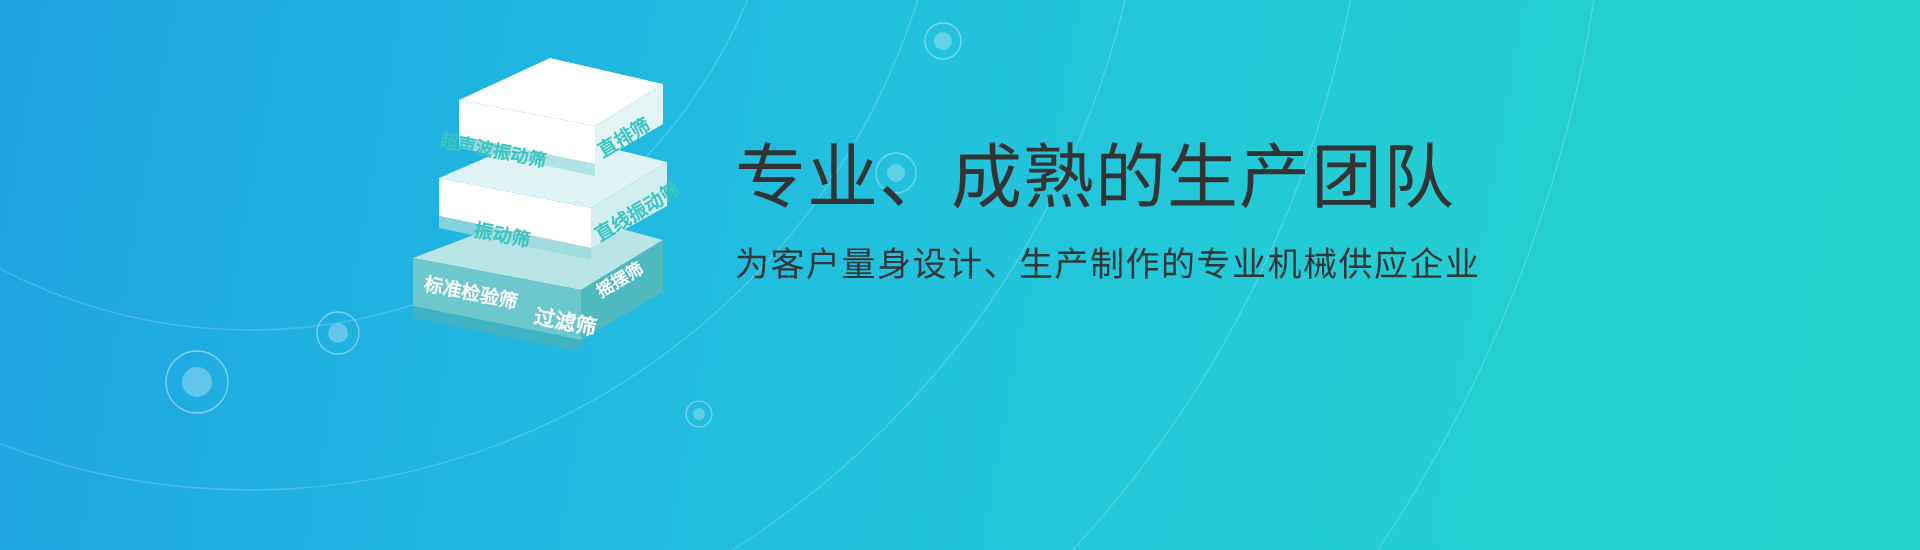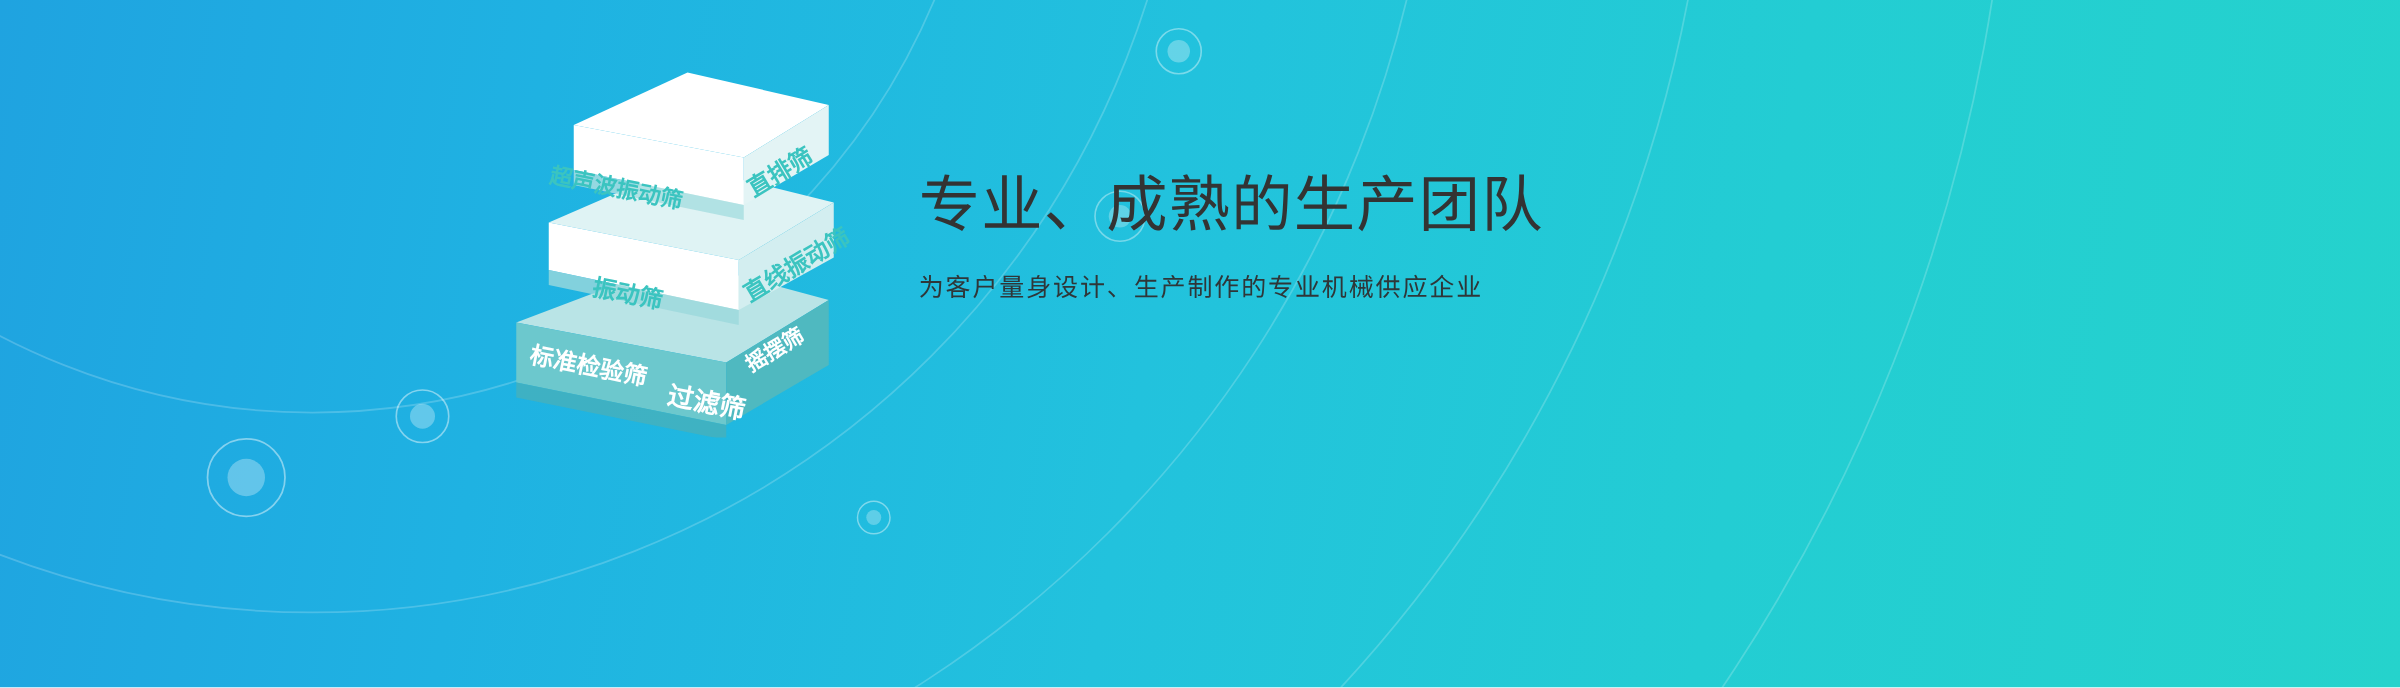--- a/index.html
+++ b/index.html
@@ -40,30 +40,30 @@
 
   
   .copy-block {
     position: absolute;
     left: 735px;
     top: 138px;
     width: 1000px;
   }
   .headline {
     margin: 0;
-    font-size: 49px;
+    font-size: 71px;
     line-height: 1.12;
     font-weight: 400;
     letter-spacing: 1px;
     color: #333333;
     white-space: nowrap;
   }
   .subhead {
     margin: 26px 0 0 0;
-    font-size: 20px;
+    font-size: 34px;
     line-height: 1.2;
     font-weight: 400;
     letter-spacing: 1.5px;
     color: #2f3638;
     white-space: nowrap;
   }
 </style>
 </head>
 <body>
 

